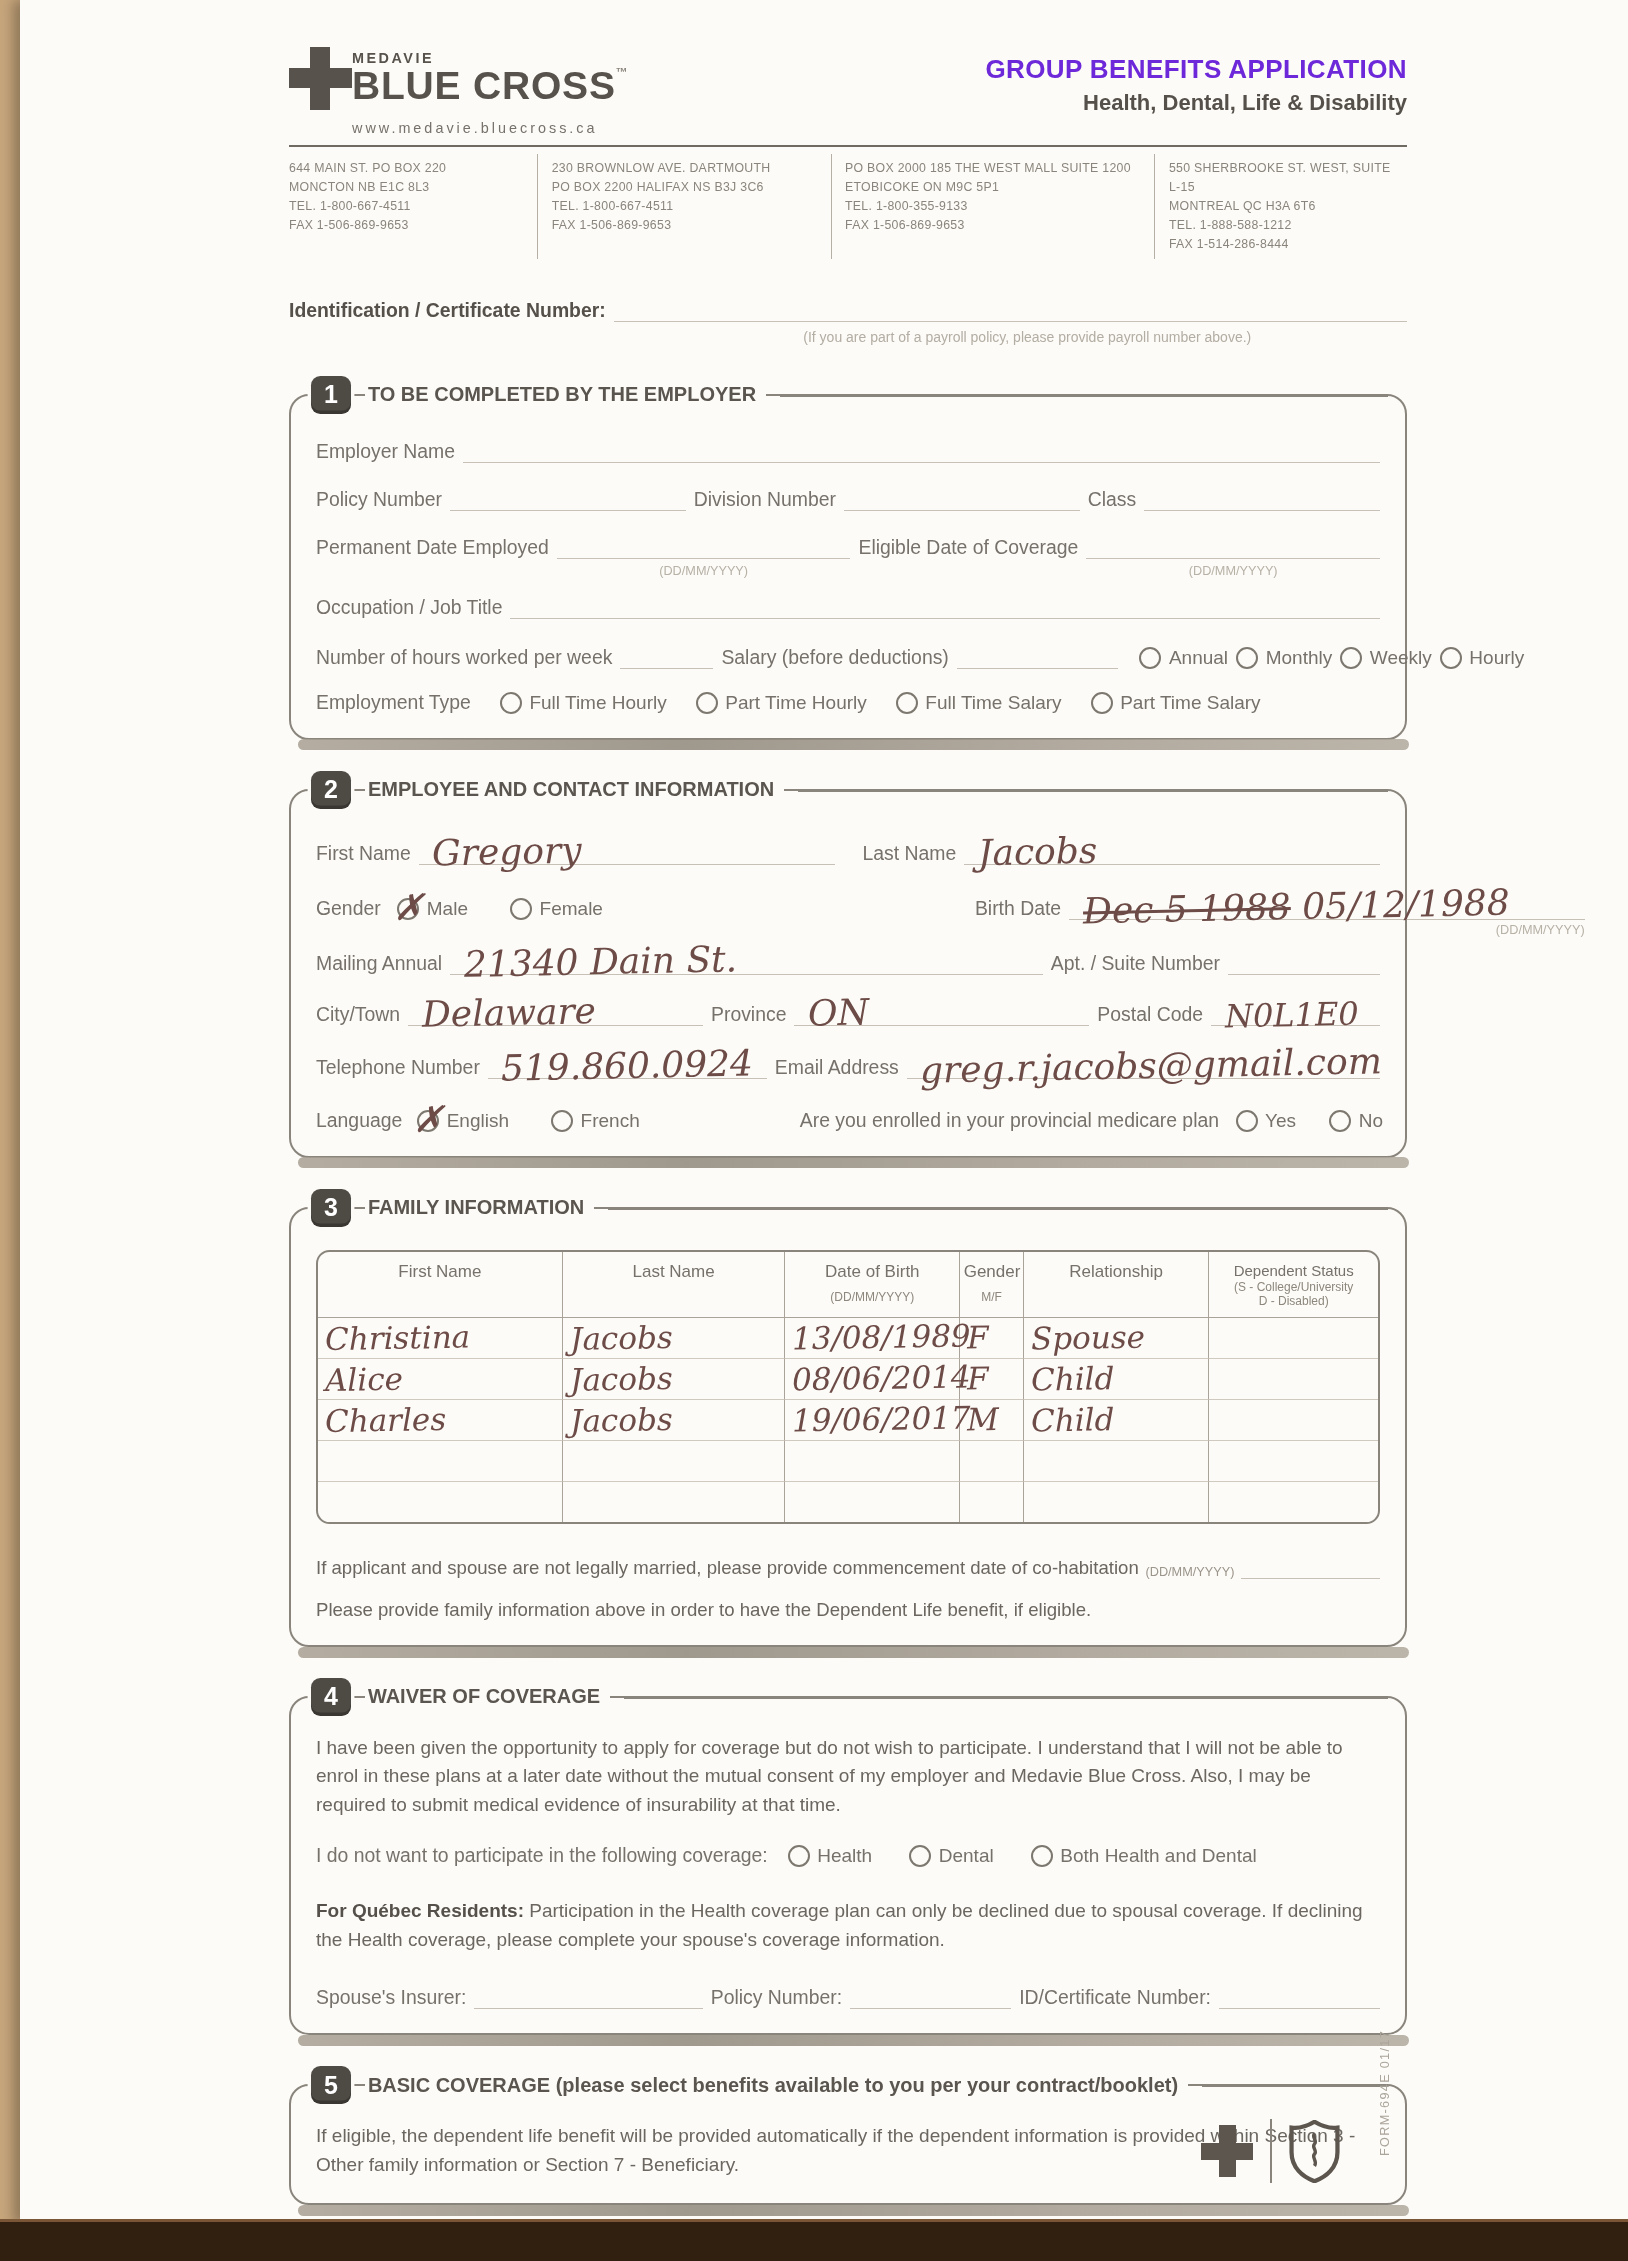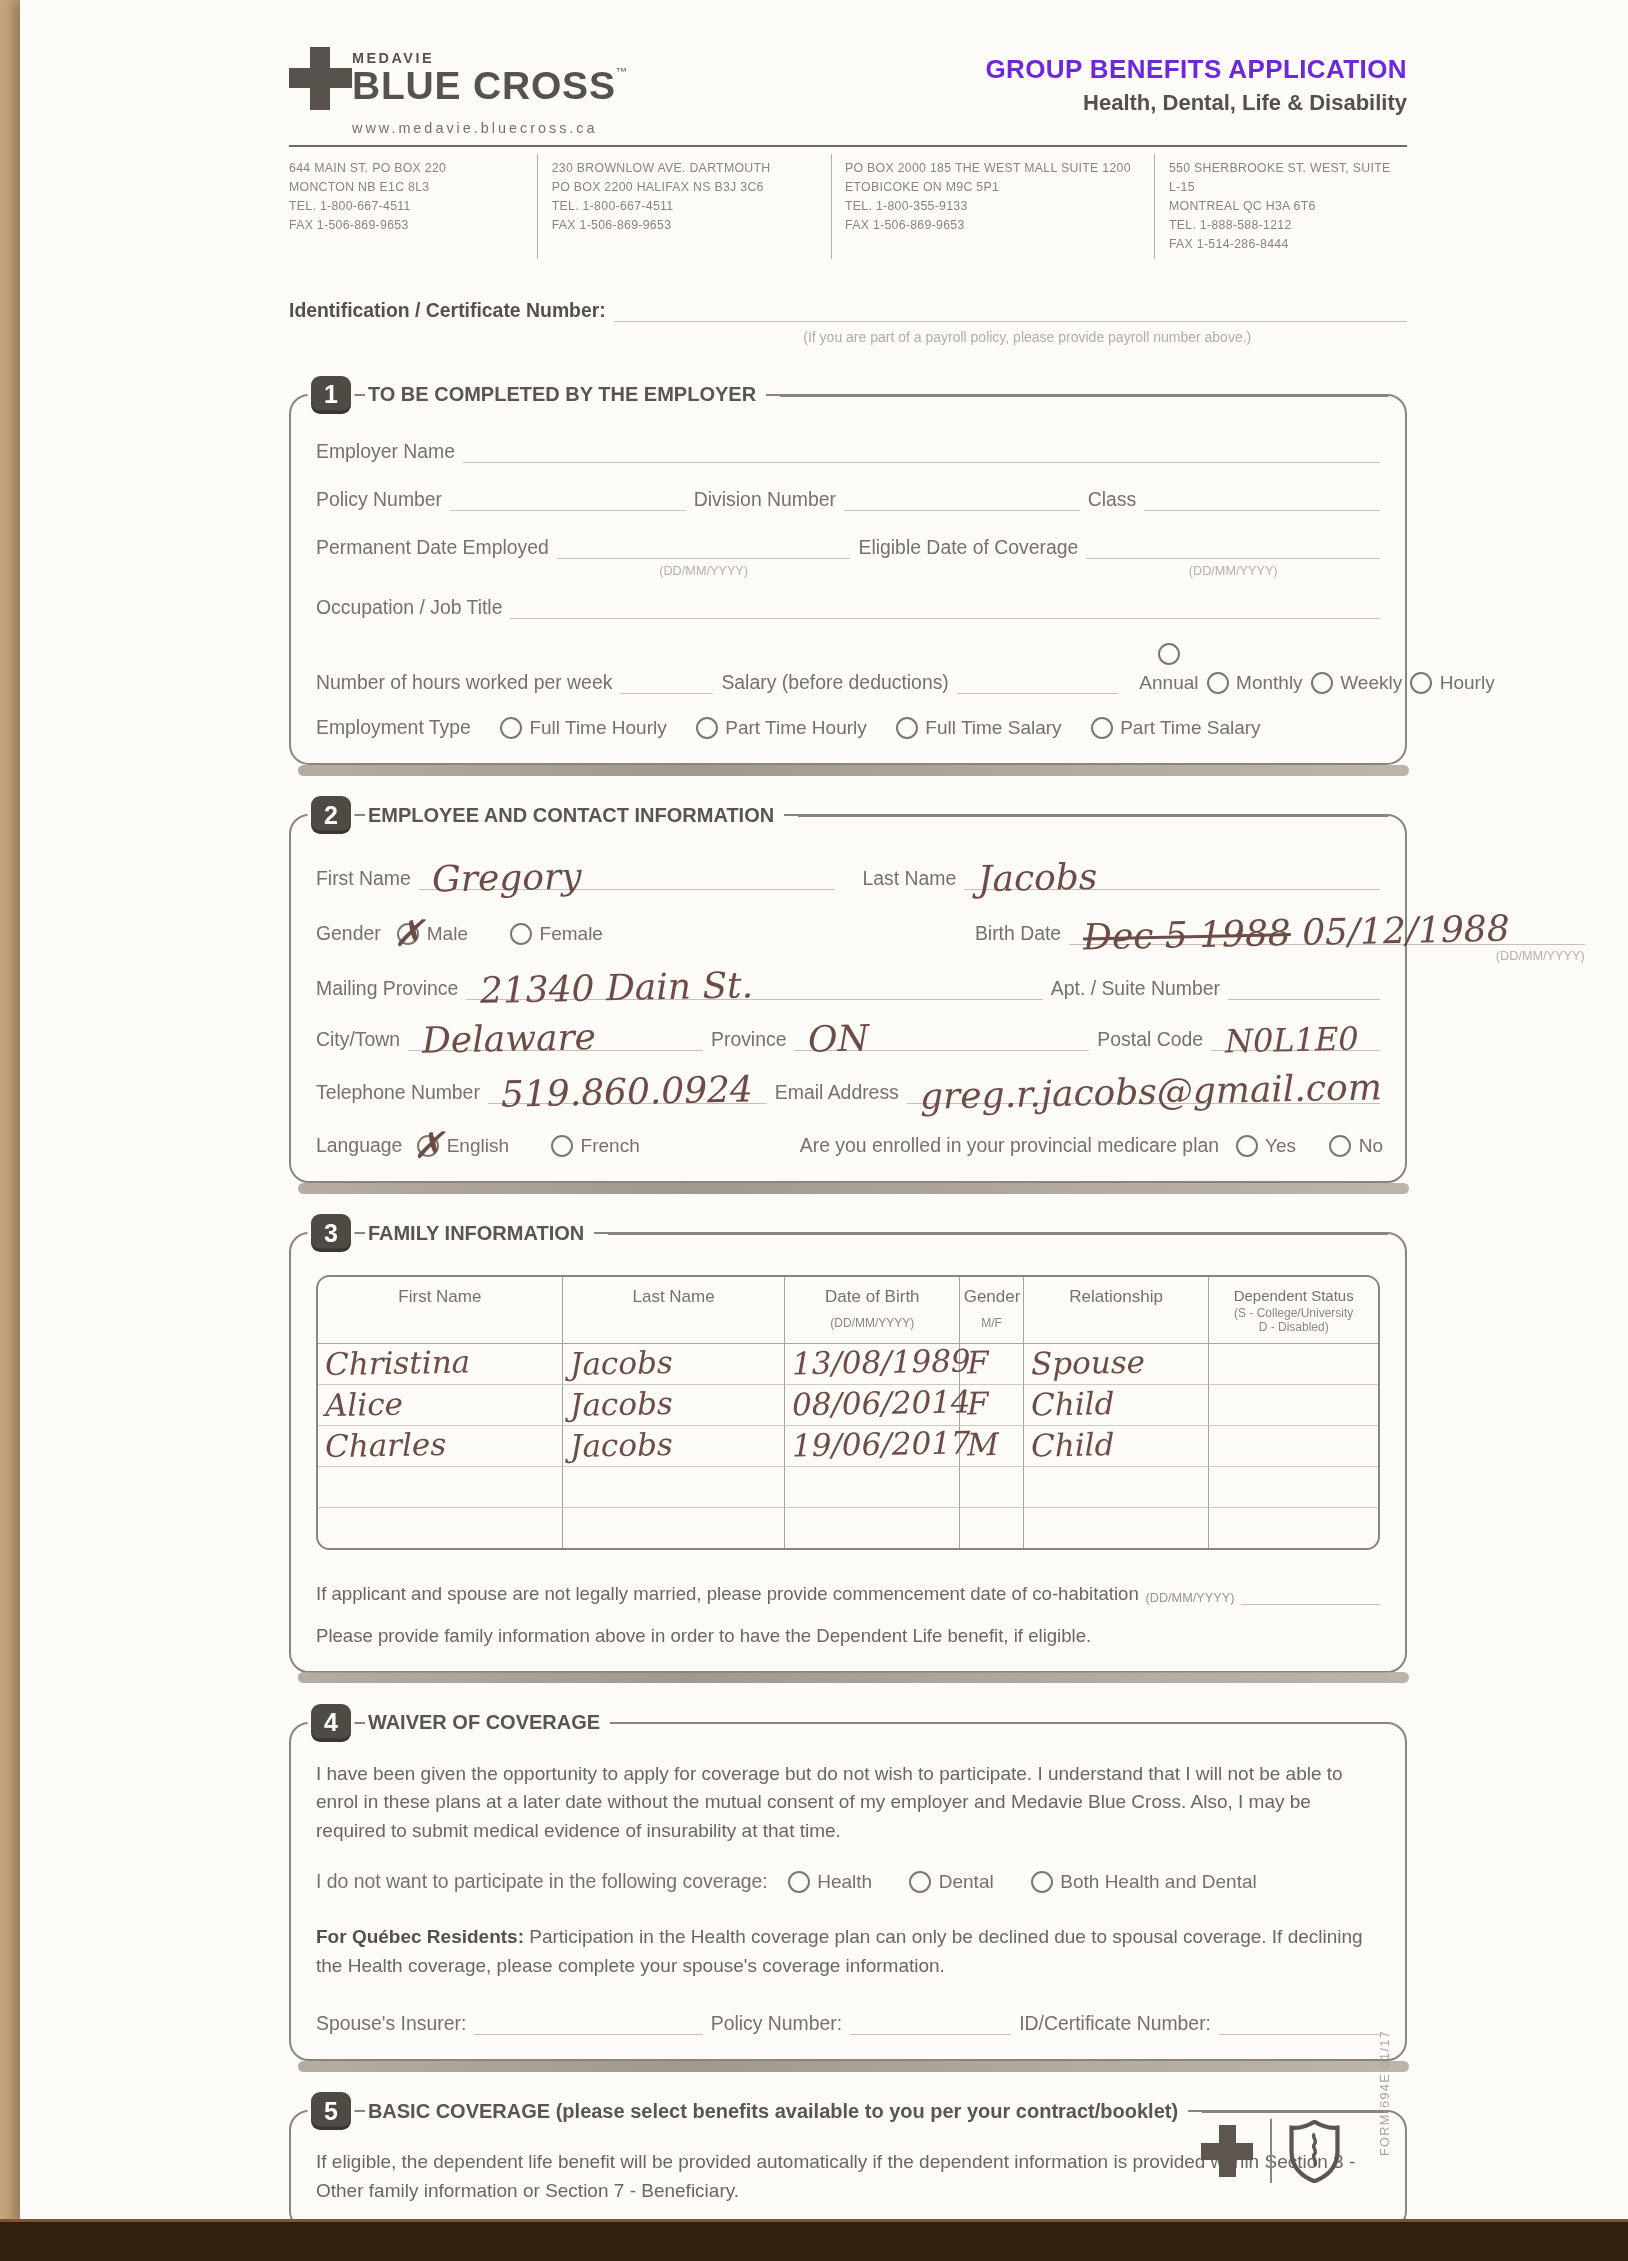--- a/index.html
+++ b/index.html
@@ -188,21 +188,21 @@
       </div>
       <div class="frow" style="margin-top:34px;">
         <span class="lbl">Occupation / Job Title</span>
         <span class="line"></span>
       </div>
       <div class="frow" style="margin-top:24px;">
         <span class="lbl">Number of hours worked per week</span>
         <span class="line fixed" style="width:93px;"></span>
         <span class="lbl">Salary (before deductions)</span>
         <span class="line fixed" style="width:161px;"></span>
-        <span class="opt" style="margin-left:13.5px;flex-direction:column;">
+        <span class="opt" style="margin-left:13.5px;">
             <span class="radio"></span>
             <span class="lbl">Annual</span>
           </span>
         <span class="opt">
             <span class="radio"></span>
             <span class="lbl">Monthly</span>
           </span>
         <span class="opt">
             <span class="radio"></span>
             <span class="lbl">Weekly</span>
@@ -259,21 +259,21 @@
             <span class="radio"></span>
             <span class="lbl">Female</span>
           </span>
         <span class="lbl" style="margin-left:364px;">Birth Date</span>
         <span class="line">
           <span class="hw"><span class="strike">Dec 5 1988</span>&nbsp;<span>05/12/1988</span></span>
           <span class="hint" style="margin:0 auto; position:relative; top:18.6px;">(DD/MM/YYYY)</span>
         </span>
       </div>
       <div class="frow" style="margin-top:29px;">
-        <span class="lbl">Mailing Province</span>
+        <span class="lbl">Mailing Annual</span>
         <span class="line">
             <span class="hw">21340 Dain St.</span>
           </span>
         <span class="lbl">Apt. / Suite Number</span>
         <span class="line fixed" style="width:152px;"></span>
       </div>
       <div class="frow" style="margin-top:25px;">
         <span class="lbl">City/Town</span>
         <span class="line">
             <span class="hw">Delaware</span>

